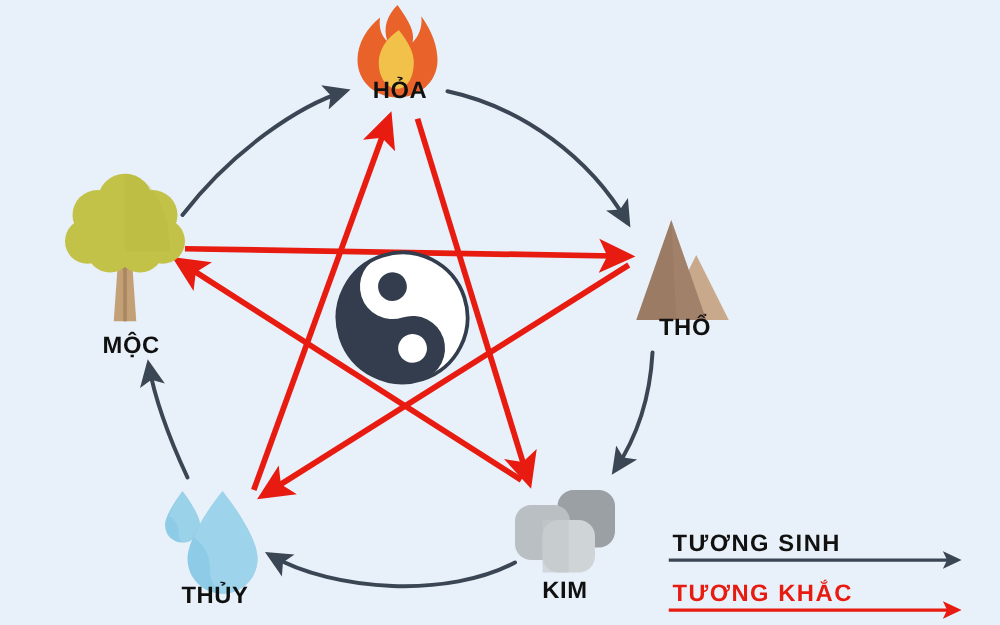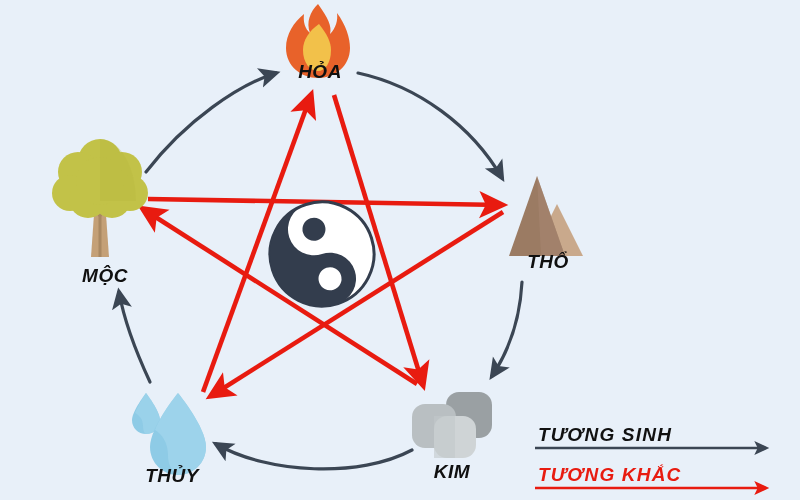--- a/index.html
+++ b/index.html
@@ -11,21 +11,20 @@
     height: 500px;
     background: #e8f0f9;
     font-family: "Liberation Sans", sans-serif;
     overflow: hidden;
   }
   #stage {
     position: relative;
     width: 800px;
     height: 408px;
     background: #e8f0f9;
-    font-style: italic;
   }
   #diagram-svg {
     position: absolute;
     left: 0;
     top: 0;
     width: 800px;
     height: 500px;
   }
   .el-label {
     font-family: "Liberation Sans", sans-serif;

